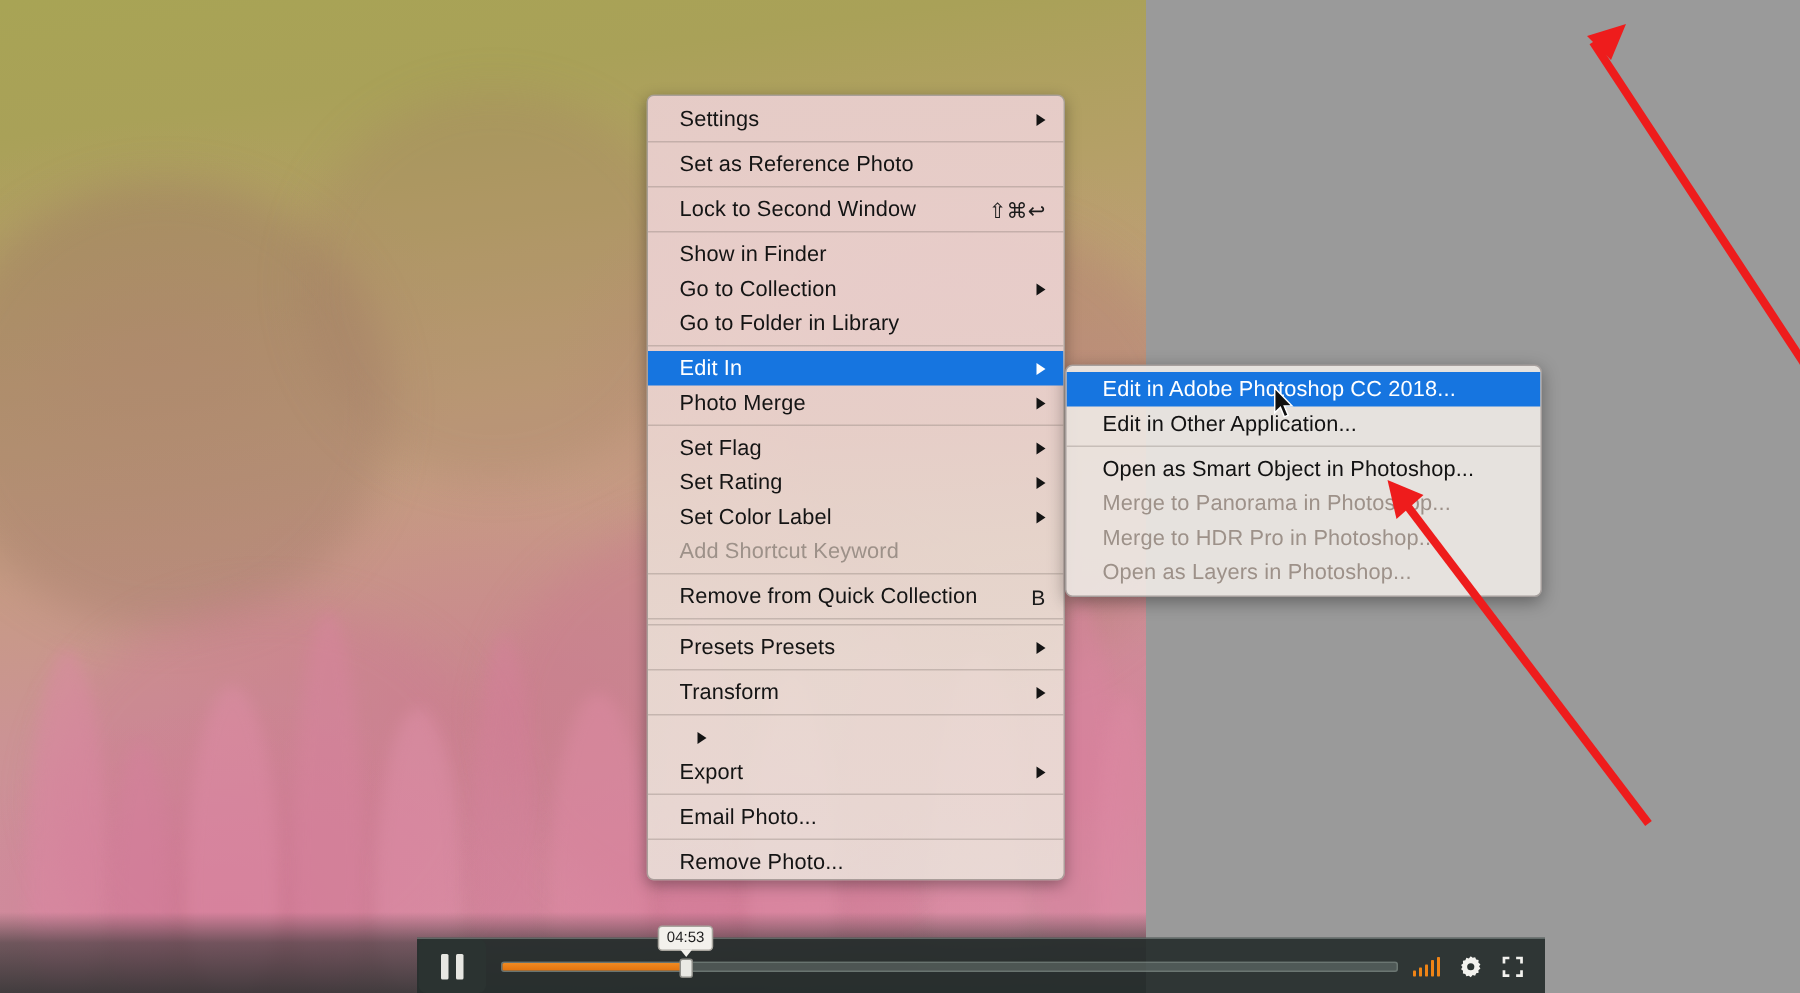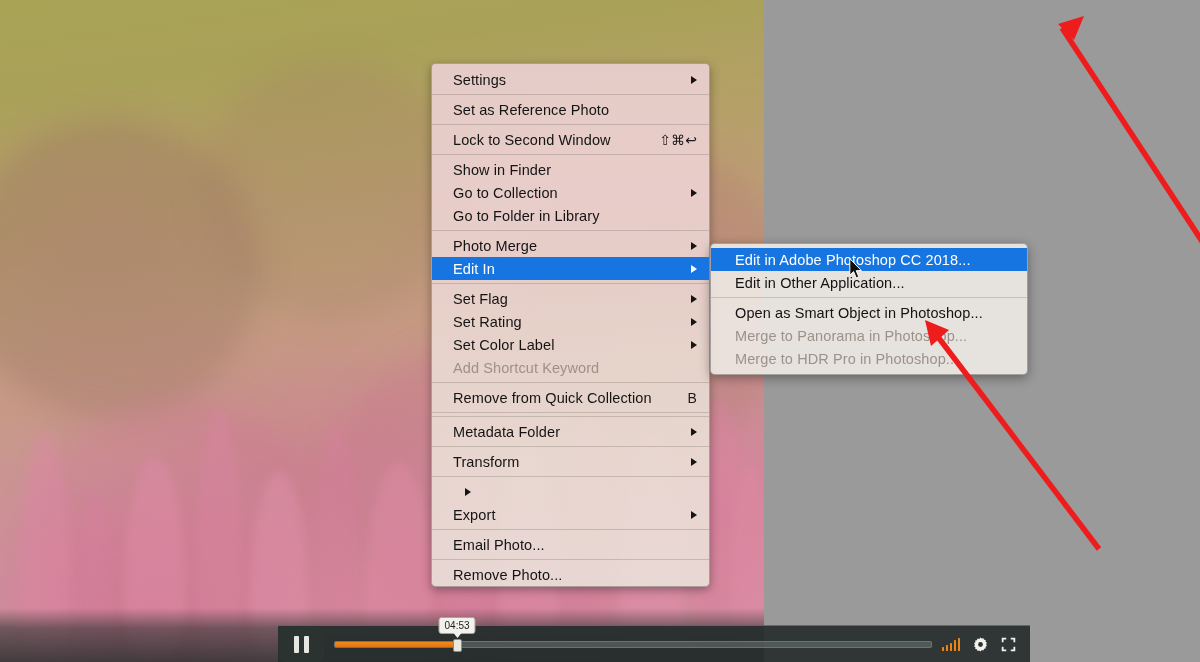--- a/index.html
+++ b/index.html
@@ -328,28 +328,28 @@
     </div>
     <div class="menu-item">
       <span class="mi-label">Go to Collection</span>
       <span class="mi-arrow"></span>
     </div>
     <div class="menu-item">
       <span class="mi-label">Go to Folder in Library</span>
     </div>
     <div class="menu-sep"></div>
 
-    <div class="menu-item">
-      <span class="mi-label">Photo Merge</span>
-      <span class="mi-arrow"></span>
-    </div>
     <div class="menu-item selected">
       <span class="mi-label">Edit In</span>
       <span class="mi-arrow"></span>
     </div>
+    <div class="menu-item">
+      <span class="mi-label">Photo Merge</span>
+      <span class="mi-arrow"></span>
+    </div>
     <div class="menu-sep"></div>
 
     <div class="menu-item">
       <span class="mi-label">Set Flag</span>
       <span class="mi-arrow"></span>
     </div>
     <div class="menu-item">
       <span class="mi-label">Set Rating</span>
       <span class="mi-arrow"></span>
     </div>
@@ -364,21 +364,21 @@
 
     <div class="menu-item">
       <span class="mi-label">Remove from Quick Collection</span>
       <span class="mi-shortcut">B</span>
     </div>
     <div class="menu-sep"></div>
 
     <div class="menu-sep"></div>
 
     <div class="menu-item">
-      <span class="mi-label">Metadata Folder</span>
+      <span class="mi-label">Presets Presets</span>
       <span class="mi-arrow"></span>
     </div>
     <div class="menu-sep"></div>
 
     <div class="menu-item">
       <span class="mi-label">Transform</span>
       <span class="mi-arrow"></span>
     </div>
     <div class="menu-sep"></div>
 
@@ -409,20 +409,23 @@
     </div>
     <div class="menu-sep"></div>
     <div class="menu-item">
       <span class="mi-label">Open as Smart Object in Photoshop...</span>
     </div>
     <div class="menu-item disabled">
       <span class="mi-label">Merge to Panorama in Photoshop...</span>
     </div>
     <div class="menu-item disabled">
       <span class="mi-label">Merge to HDR Pro in Photoshop...</span>
+    </div>
+    <div class="menu-item disabled">
+      <span class="mi-label">Open as Layers in Photoshop...</span>
     </div>
   </div>
 
   <svg id="mouse-cursor" viewBox="0 0 14 21">
     <path d="M0.8,0.6 L0.8,17.2 L4.6,13.6 L7.2,19.9 L9.8,18.8 L7.2,12.7 L12.3,12.5 Z" fill="#111111" stroke="#ffffff" stroke-width="1"></path>
   </svg>
 
   <svg id="arrows" viewBox="0 0 1200 662">
 
     <g>

